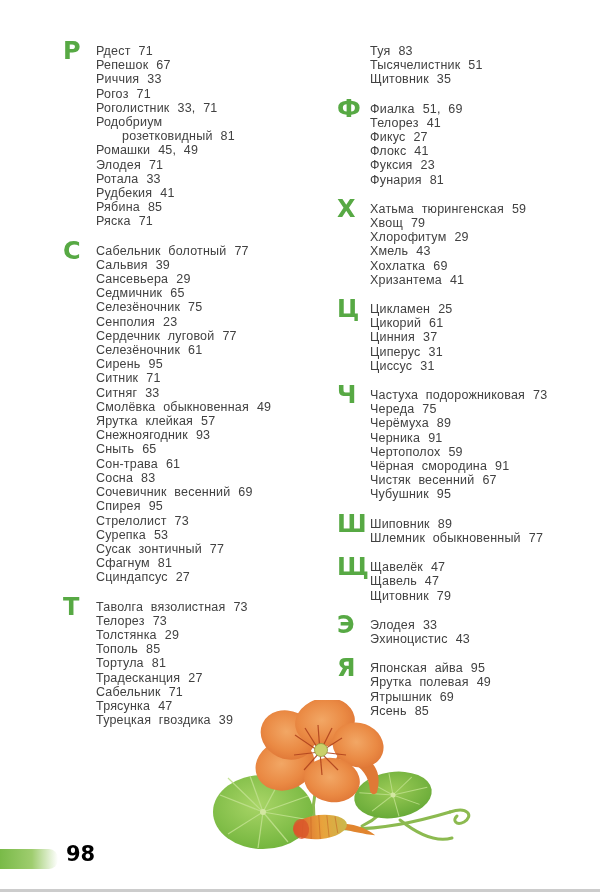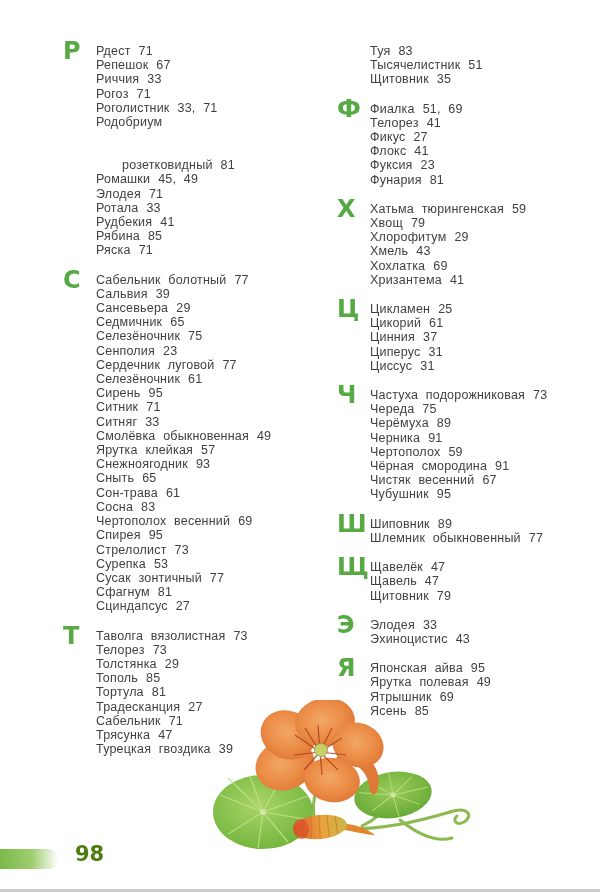--- a/index.html
+++ b/index.html
@@ -19,35 +19,35 @@
     position: absolute; left: -33px; top: -5px;
     font-family: "DejaVu Sans", sans-serif;
     font-size: 24px; font-weight: bold; line-height: 1;
     color: #57a944;
   }
   .entry {
     font-size: 12.5px; line-height: 14.2px;
     color: #414141; letter-spacing: 0.2px; word-spacing: 4px;
     white-space: nowrap;
   }
-  .entry.indent { padding-left: 26px; margin-top: 29px; }
+  .entry.indent { padding-left: 26px; }
   .entry-pages { margin-left: 8px; }
 
   .illustration { position: absolute; left: 200px; top: 700px; }
 
   .page-bar {
     position: absolute; left: 0; top: 849px;
     width: 58px; height: 20px;
     background: linear-gradient(90deg, #79ba48 0%, #9fcd6f 55%, rgba(236,245,224,0) 100%);
     border-radius: 0 9px 9px 0;
   }
   .page-num {
-    position: absolute; left: 75px; top: 842px;
+    position: absolute; left: 66px; top: 842px;
     font-family: "DejaVu Sans", sans-serif;
-    font-size: 21px; font-weight: bold; color: #4d7c0f;
+    font-size: 21px; font-weight: bold; color: #000000;
   }
   .page-edge {
     position: absolute; left: 0; bottom: 0;
     width: 100%; height: 3px; background: #cccccc;
   }
 </style>
 </head>
 <body>
 
 <div class="page-root">
@@ -81,21 +81,21 @@
         <div class="entry"><span class="entry-name">Селезёночник</span><span class="entry-pages">61</span></div>
         <div class="entry"><span class="entry-name">Сирень</span><span class="entry-pages">95</span></div>
         <div class="entry"><span class="entry-name">Ситник</span><span class="entry-pages">71</span></div>
         <div class="entry"><span class="entry-name">Ситняг</span><span class="entry-pages">33</span></div>
         <div class="entry"><span class="entry-name">Смолёвка обыкновенная</span><span class="entry-pages">49</span></div>
         <div class="entry"><span class="entry-name">Ярутка клейкая</span><span class="entry-pages">57</span></div>
         <div class="entry"><span class="entry-name">Снежноягодник</span><span class="entry-pages">93</span></div>
         <div class="entry"><span class="entry-name">Сныть</span><span class="entry-pages">65</span></div>
         <div class="entry"><span class="entry-name">Сон-трава</span><span class="entry-pages">61</span></div>
         <div class="entry"><span class="entry-name">Сосна</span><span class="entry-pages">83</span></div>
-        <div class="entry"><span class="entry-name">Чертополох весенний</span><span class="entry-pages">69</span></div>
+        <div class="entry"><span class="entry-name">Сочевичник весенний</span><span class="entry-pages">69</span></div>
         <div class="entry"><span class="entry-name">Спирея</span><span class="entry-pages">95</span></div>
         <div class="entry"><span class="entry-name">Стрелолист</span><span class="entry-pages">73</span></div>
         <div class="entry"><span class="entry-name">Сурепка</span><span class="entry-pages">53</span></div>
         <div class="entry"><span class="entry-name">Сусак зонтичный</span><span class="entry-pages">77</span></div>
         <div class="entry"><span class="entry-name">Сфагнум</span><span class="entry-pages">81</span></div>
         <div class="entry"><span class="entry-name">Сциндапсус</span><span class="entry-pages">27</span></div>
       </div>
       <div class="section">
         <span class="letter">Т</span>
         <div class="entry"><span class="entry-name">Таволга вязолистная</span><span class="entry-pages">73</span></div>

